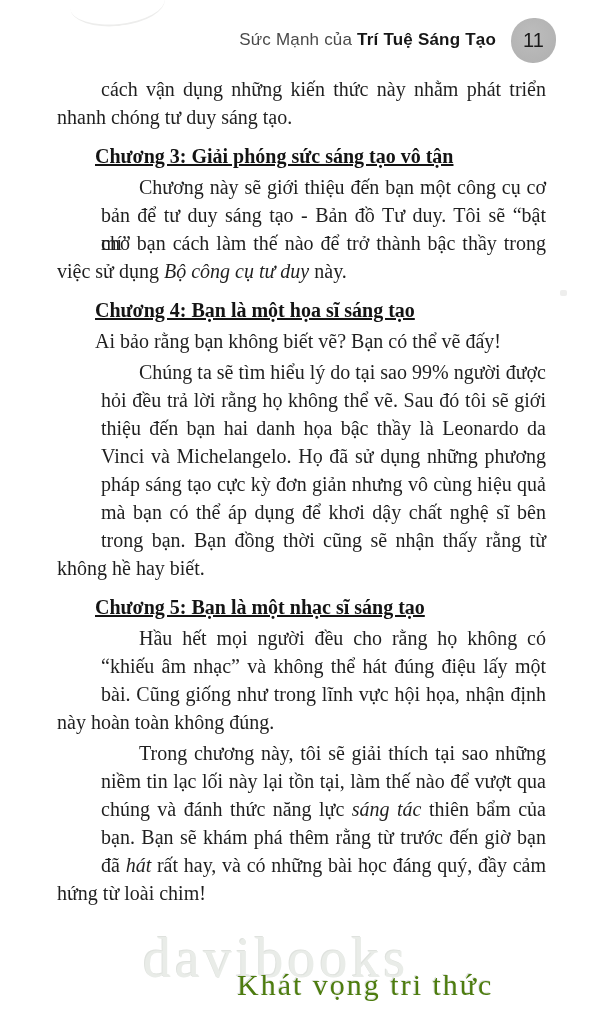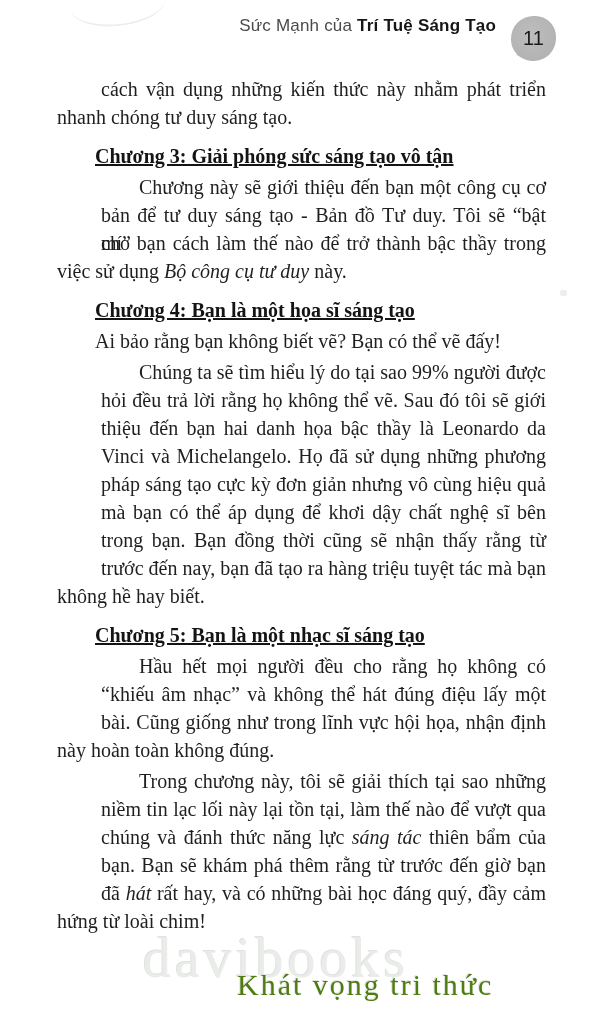--- a/index.html
+++ b/index.html
@@ -16,21 +16,21 @@
     position:absolute;left:70px;top:-18px;width:95px;height:42px;
     border-bottom:2px solid #ededec;border-radius:50%;
     transform:rotate(-6deg);
   }
   .speck-1{position:absolute;left:516px;top:53px;width:10px;height:3px;background:#e9e9e8;border-radius:2px;}
   .speck-2{position:absolute;left:560px;top:290px;width:7px;height:6px;background:#eeeeed;border-radius:2px;}
 
   
   .header{
     position:absolute;top:16px;left:0;right:44px;height:48px;
-    display:flex;align-items:flex-start;justify-content:flex-end;gap:15px;
+    display:flex;align-items:center;justify-content:flex-end;gap:15px;
     font-family:"Liberation Sans", sans-serif;
   }
   .running-title{font-size:17px;color:#4a4a4a;letter-spacing:0.2px;white-space:nowrap;}
   .running-title b{color:#161616;font-weight:700;}
   .page-badge{
     width:45px;height:45px;border-radius:50% 46% 50% 48%;
     background:radial-gradient(circle at 45% 40%, #bdbdbd 0%, #b3b3b3 70%, #ababab 100%);
     display:flex;align-items:center;justify-content:center;
     font-size:20px;color:#1a1a1a;
   }
@@ -102,21 +102,20 @@
         <div class="line last first-indent"><span>Ai bảo rằng bạn không biết vẽ? Bạn có thể vẽ đấy!</span></div>
       </div>
       <div class="para">
         <div class="line just first-indent"><span>Chúng ta sẽ tìm hiểu lý do tại sao 99% người được</span></div>
         <div class="line just"><span>hỏi đều trả lời rằng họ không thể vẽ. Sau đó tôi sẽ giới</span></div>
         <div class="line just"><span>thiệu đến bạn hai danh họa bậc thầy là Leonardo da</span></div>
         <div class="line just"><span>Vinci và Michelangelo. Họ đã sử dụng những phương</span></div>
         <div class="line just"><span>pháp sáng tạo cực kỳ đơn giản nhưng vô cùng hiệu quả</span></div>
         <div class="line just"><span>mà bạn có thể áp dụng để khơi dậy chất nghệ sĩ bên</span></div>
         <div class="line just"><span>trong bạn. Bạn đồng thời cũng sẽ nhận thấy rằng từ</span></div>
-        <div class="line just"><span>trước đến nay, bạn đã tạo ra hàng triệu tuyệt tác mà bạn</span></div>
         <div class="line last"><span>không hề hay biết.</span></div>
       </div>
       <div class="heading">Chương 5: Bạn là một nhạc sĩ sáng tạo</div>
       <div class="para">
         <div class="line just first-indent"><span>Hầu hết mọi người đều cho rằng họ không có</span></div>
         <div class="line just"><span>“khiếu âm nhạc” và không thể hát đúng điệu lấy một</span></div>
         <div class="line just"><span>bài. Cũng giống như trong lĩnh vực hội họa, nhận định</span></div>
         <div class="line last"><span>này hoàn toàn không đúng.</span></div>
       </div>
       <div class="para">

